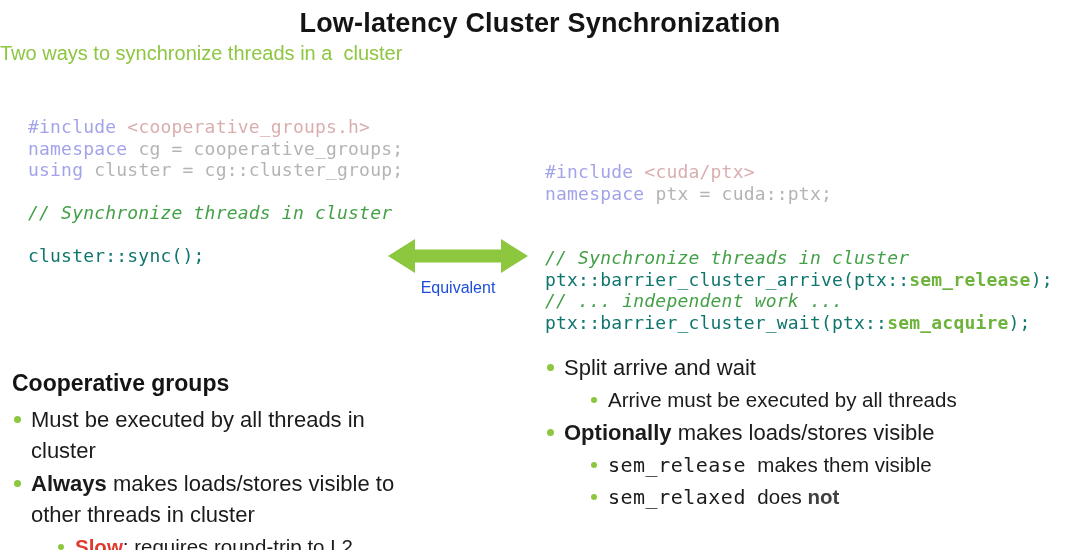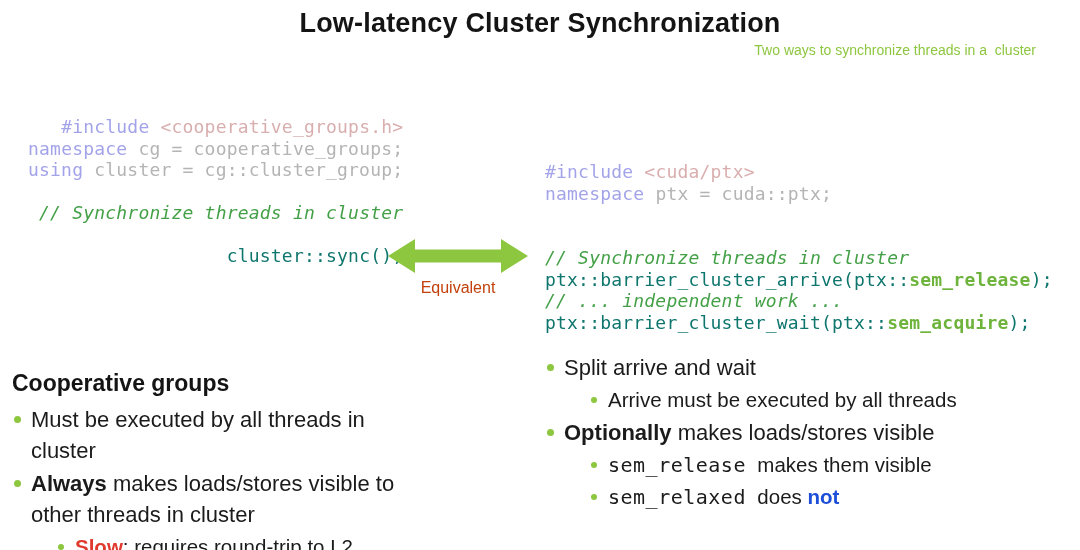--- a/index.html
+++ b/index.html
@@ -5,55 +5,55 @@
   html,body{margin:0;padding:0;background:#ffffff;}
   .slide{
     position:relative;width:1080px;height:550px;background:#ffffff;overflow:hidden;
     font-family:"Liberation Sans",sans-serif;color:#1b1b1b;
   }
   .title{
     position:absolute;top:8px;left:0;width:1080px;text-align:center;
     font-size:27px;font-weight:bold;color:#141414;letter-spacing:0.2px;
   }
   .subtitle{
-    position:absolute;top:42px;left:0;width:1036px;text-align:right;
-    font-size:14px;color:#8dc63f;white-space:pre-wrap;
+    position:absolute;top:42px;left:0;width:1036px;text-align:left;
+    font-size:20px;color:#8dc63f;white-space:pre-wrap;
   }
   
   .code{
     position:absolute;top:116px;margin:0;
     font-family:"DejaVu Sans Mono",monospace;
     font-size:18px;letter-spacing:0.2px;line-height:21.5px;color:#3c3c3c;
   }
-  .code-left{left:28px;text-align:right;}
+  .code-left{left:28px;}
   .code-right{left:545px;margin-top:45px;}
   .code .line{white-space:pre;height:21.5px;}
   .seg-kw{color:#a3a3ea;}
   .seg-str{color:#d9aeae;}
   .seg-dim{color:#b4b4b4;}
   .seg-comment{color:#43a047;font-style:italic;}
   .seg-code{color:#0f766e;}
   .seg-ident{color:#6db33c;font-weight:bold;}
   
   .arrow-wrap{position:absolute;left:388px;top:236px;width:140px;text-align:center;}
   .arrow-wrap svg{display:block;width:140px;height:40px;}
-  .arrow-label{margin-top:3px;font-size:16px;color:#c2410c;}
+  .arrow-label{margin-top:3px;font-size:16px;color:#1d4ed8;}
   
   .col{position:absolute;top:350px;}
   .col-left{left:12px;width:505px;}
   .col-right{left:545px;width:528px;}
   .col-heading{font-size:23px;font-weight:bold;color:#141414;margin-bottom:7px;margin-top:20px;}
   .item{position:relative;padding-left:19px;font-size:22px;line-height:31px;margin-top:2px;}
   .item .dot{position:absolute;left:2px;top:12px;width:7px;height:7px;border-radius:50%;background:#8dc63f;}
   .item.level2{margin-left:44px;font-size:20.5px;line-height:30px;}
   .item.level2 .dot{width:6px;height:6px;top:12px;}
   .item .text{white-space:pre-wrap;}
   .seg-b{font-weight:bold;}
   .seg-red{color:#e03a2e;font-weight:bold;}
-  .seg-lime{color:#1d4ed8;font-weight:bold;}
+  .seg-lime{color:#404040;font-weight:bold;}
   .seg-mono{font-family:"DejaVu Sans Mono",monospace;font-size:20px;letter-spacing:0.5px;}
 </style>
 </head>
 <body>
 
 <div class="slide">
 
   <div class="title">Low-latency Cluster Synchronization</div>
   <div class="subtitle">Two ways to synchronize threads in a  cluster</div>
 

